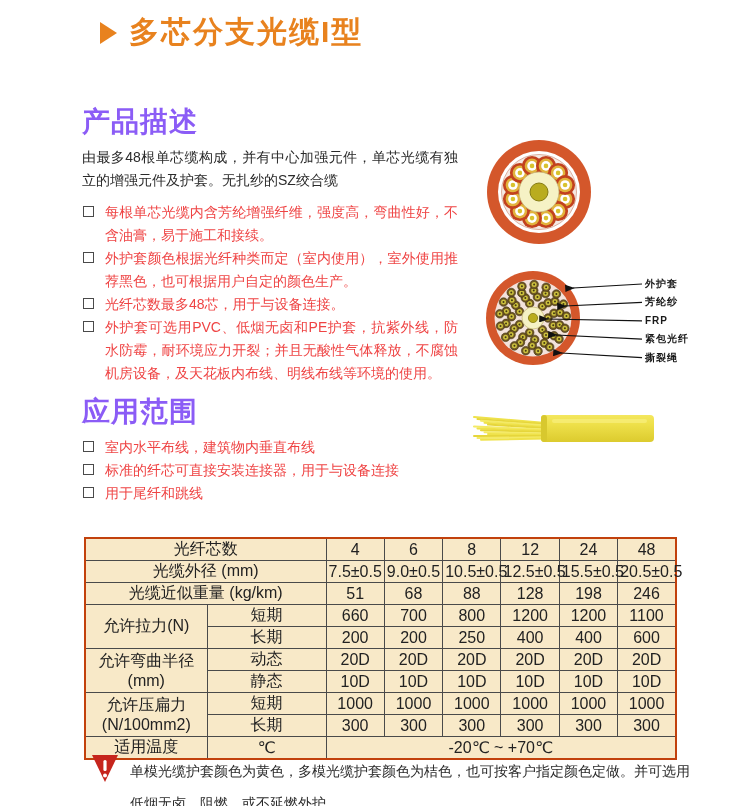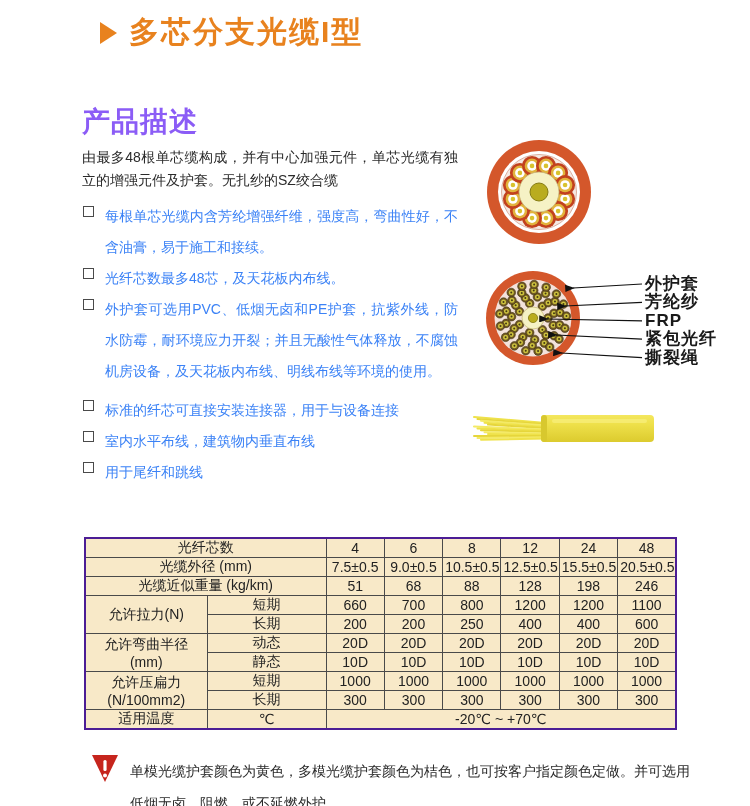--- a/index.html
+++ b/index.html
@@ -29,45 +29,45 @@
   .sec-h {
     font-size:28px; font-weight:bold; color:#8b5cf6; letter-spacing:1px;
     margin:0 0 5px 0;
   }
   .desc-p {
     font-size:14px; line-height:23px; color:#2a2a2a; text-align:justify;
     margin:0 0 9px 0;
   }
   .chk-list { list-style:none; margin:0 0 8px 0; }
   .chk-list li {
-    position:relative; padding-left:23px; font-size:14px; line-height:31px;
-    color:#3b82f6; text-align:justify;
+    position:relative; padding-left:23px; font-size:14px; line-height:23px;
+    color:#ef4444; text-align:justify;
   }
   .cbx {
     position:absolute; left:1px; top:5px; width:11px; height:11px;
     border:1.5px solid #4a4a4a; background:#fff;
   }
 
   
   .diagram1 { position:absolute; left:486px; top:139px; }
   .diagram2-wrap { position:absolute; left:480px; top:262px; width:270px; height:112px; }
   .diagram2-wrap svg { position:absolute; left:0; top:0; }
   .dlabels { position:absolute; left:165px; top:13px; display:flex; flex-direction:column; }
   .dlabel {
-    height:18.4px; line-height:18.4px; font-size:17px; font-weight:600;
+    height:18.4px; line-height:18.4px; font-size:10px; font-weight:600;
     color:#1a1a1a; letter-spacing:1px; white-space:nowrap;
   }
   .cable-photo { position:absolute; left:460px; top:400px; }
 
   
   .spec-table {
     position:absolute; left:84px; top:537px; width:593px;
     border-collapse:collapse; table-layout:fixed;
-    border:2px solid #4c1d95;
-    font-size:14px; color:#222;
+    border:2px solid #c2410c;
+    font-size:16px; color:#222;
   }
   .spec-table td {
     border:1px solid #4a4a4a; background:#F8E9C8;
     text-align:center; vertical-align:middle; height:18px; padding:0 2px;
   }
 
   
   .note-icon { position:absolute; left:90px; top:753px; }
   .note-text {
     position:absolute; left:130px; top:755px; width:560px;
@@ -84,28 +84,29 @@
     <h1 class="page-title">多芯分支光缆I型</h1>
   </header>
 
   <main class="left-col">
     <h2 class="sec-h">产品描述</h2>
     <p class="desc-p">由最多48根单芯缆构成，并有中心加强元件，单芯光缆有独立的增强元件及护套。无扎纱的SZ绞合缆</p>
 
     <ul class="chk-list" id="features-list">
         <li><span class="cbx"></span><span>每根单芯光缆内含芳纶增强纤维，强度高，弯曲性好，不含油膏，易于施工和接续。</span></li>
         <li><span class="cbx"></span></li>
-        <li><span class="cbx"></span></li>
-        <li><span class="cbx"></span><span>光纤芯数最多48芯，及天花板内布线。</span></li>
+        <li><span class="cbx"></span><span>外护套颜色根据光纤种类而定（室内使用），室外使用推荐黑色，也可根据用户自定的颜色生产。</span></li>
+        <li><span class="cbx"></span><span>光纤芯数最多48芯，用于与设备连接。</span></li>
         <li><span class="cbx"></span><span>外护套可选用PVC、低烟无卤和PE护套，抗紫外线，防水防霉，耐环境应力开裂；并且无酸性气体释放，不腐蚀机房设备，及天花板内布线、明线布线等环境的使用。</span></li>
       </ul>
 
+    <h2 class="sec-h">应用范围</h2>
     <ul class="chk-list" id="applications-list">
+        <li><span class="cbx"></span><span>室内水平布线，建筑物内垂直布线</span></li>
         <li><span class="cbx"></span><span>标准的纤芯可直接安装连接器，用于与设备连接</span></li>
-        <li><span class="cbx"></span><span>室内水平布线，建筑物内垂直布线</span></li>
         <li><span class="cbx"></span><span>用于尾纤和跳线</span></li>
       </ul>
   </main>
 
   <svg class="diagram1" id="diagram1" width="106" height="106" viewBox="0 0 106 106">
     <circle cx="53" cy="53" r="52" fill="#D4572B"></circle>
     <circle cx="53" cy="53" r="41" fill="#ffffff"></circle>
     <circle cx="53" cy="53" r="37.5" fill="#F5E9E3" stroke="#DCAE9E" stroke-width="1"></circle>
     <g id="d1-fibers">
         <circle cx="79.07999730980484" cy="59.98811421776806" r="10" fill="#C2411E"></circle>

